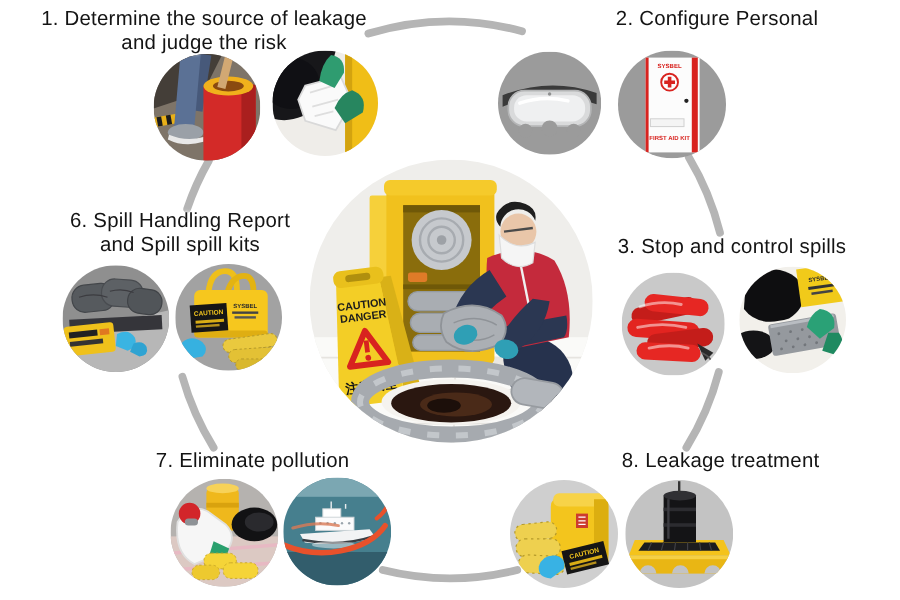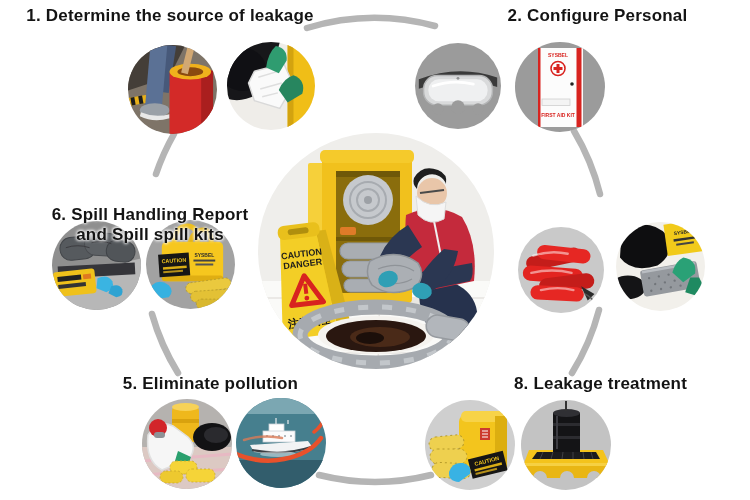--- a/index.html
+++ b/index.html
@@ -1,21 +1,21 @@
 <!DOCTYPE html>
 <html><head>
 <meta charset="utf-8">
 <style>
   html,body{margin:0;padding:0;background:#fff;}
   .canvas{position:relative;width:750px;height:500px;background:#fff;overflow:hidden;
           font-family:"Liberation Sans",sans-serif;}
   .arcs{position:absolute;left:0;top:0;width:750px;height:500px;}
   .photo{position:absolute;border-radius:50%;overflow:hidden;}
   .photo svg{display:block;width:100%;height:100%;}
-  .title{position:absolute;text-align:center;font-size:17px;font-weight:700;color:#141414;
+  .title{position:absolute;text-align:center;font-size:17px;font-weight:400;color:#141414;
          line-height:20px;letter-spacing:.2px;
          text-shadow:0 0 3px #fff,0 0 3px #fff,0 0 4px #fff;}
   .t-num{white-space:nowrap;}
 </style>
 </head>
 <body>
 
 <div class="canvas">
 
   <svg class="arcs" viewBox="0 0 750 500">
@@ -372,28 +372,32 @@
         <ellipse cx="118" cy="203" rx="50" ry="16" fill="#2a1710"></ellipse>
         <ellipse cx="122" cy="204" rx="30" ry="10" fill="#4a2a18"></ellipse>
         <ellipse cx="112" cy="205" rx="14" ry="6" fill="#1c0f0a"></ellipse>
         <rect x="168" y="184" width="44" height="22" rx="11" fill="#b2b6bb" stroke="#979ba0" stroke-width="1.5" transform="rotate(10 190 195)"></rect>
       </g>
     </svg>
   </div>
 
   <div class="title" style="left:0px;top:6px;width:340px;">
     <span class="t-num">1. Determine the source of leakage</span><br>
+    <span>and judge the risk</span>
   </div>
   <div class="title" style="left:445px;top:6px;width:305px;">
     <span>2. Configure Personal</span><br>
   </div>
+  <div class="title" style="left:475px;top:196px;width:270px;">
+    <span>3. Stop and control spills</span>
+  </div>
   <div class="title" style="left:468px;top:374px;width:265px;">
     <span>8. Leakage treatment</span>
   </div>
   <div class="title" style="left:78px;top:374px;width:265px;">
-    <span>5. Eliminate pollution</span>
-  </div>
-  <div class="title" style="left:15px;top:174px;width:270px;margin-top:31px;">
+    <span>7. Eliminate pollution</span>
+  </div>
+  <div class="title" style="left:15px;top:174px;width:270px;">
     <span>6. Spill Handling Report</span><br>
     <span>and Spill spill kits</span>
   </div>
 
 </div>
 
 </body></html>

